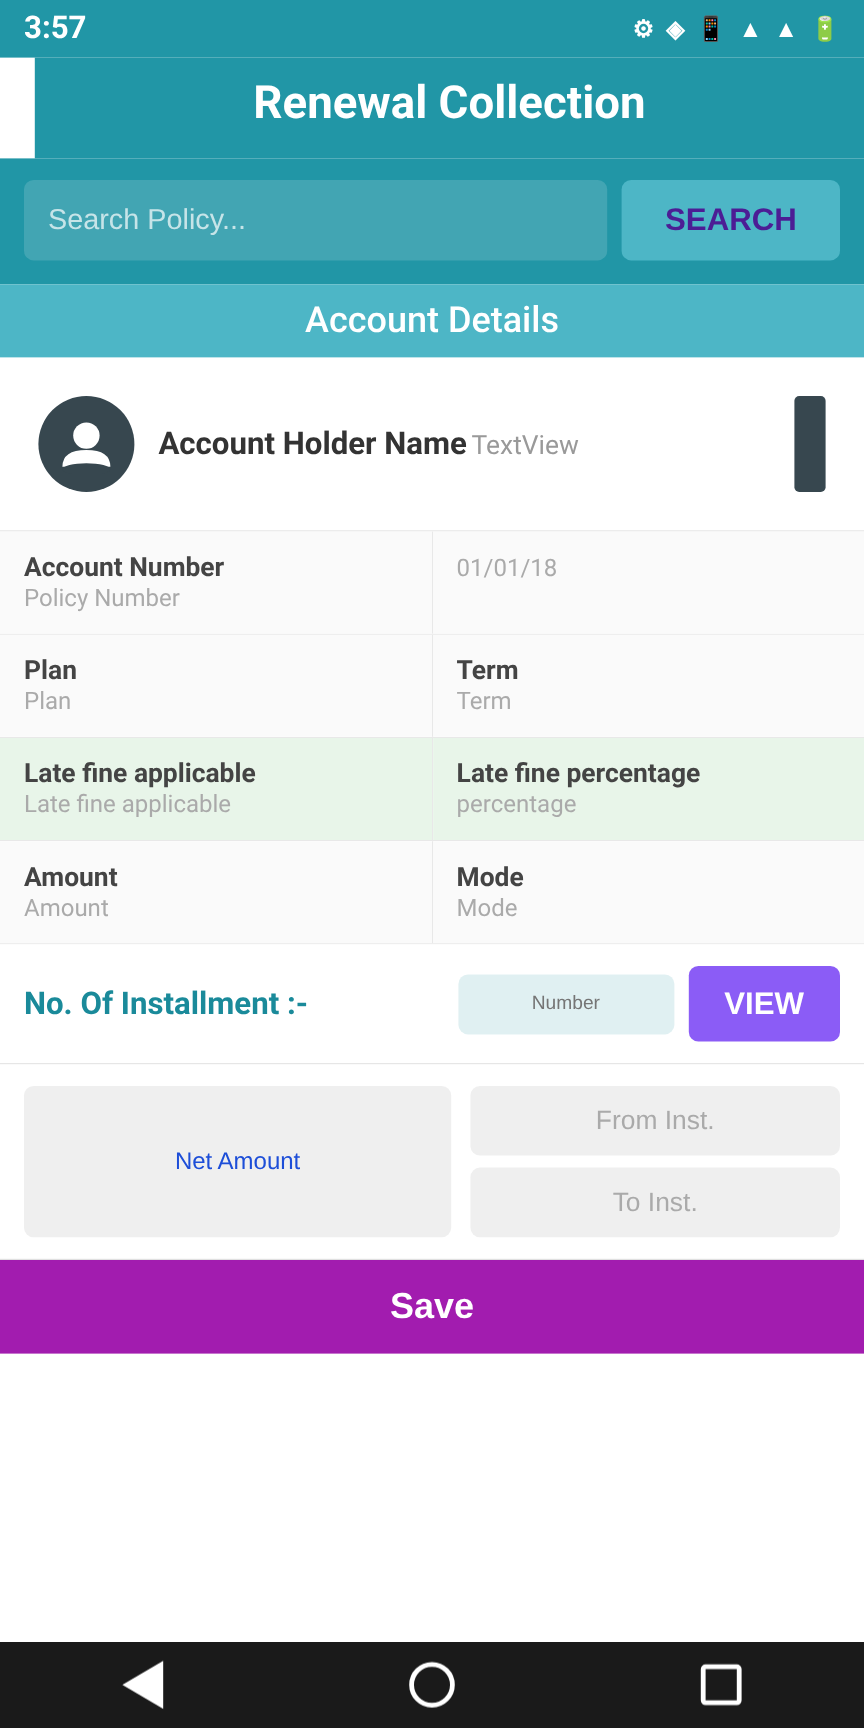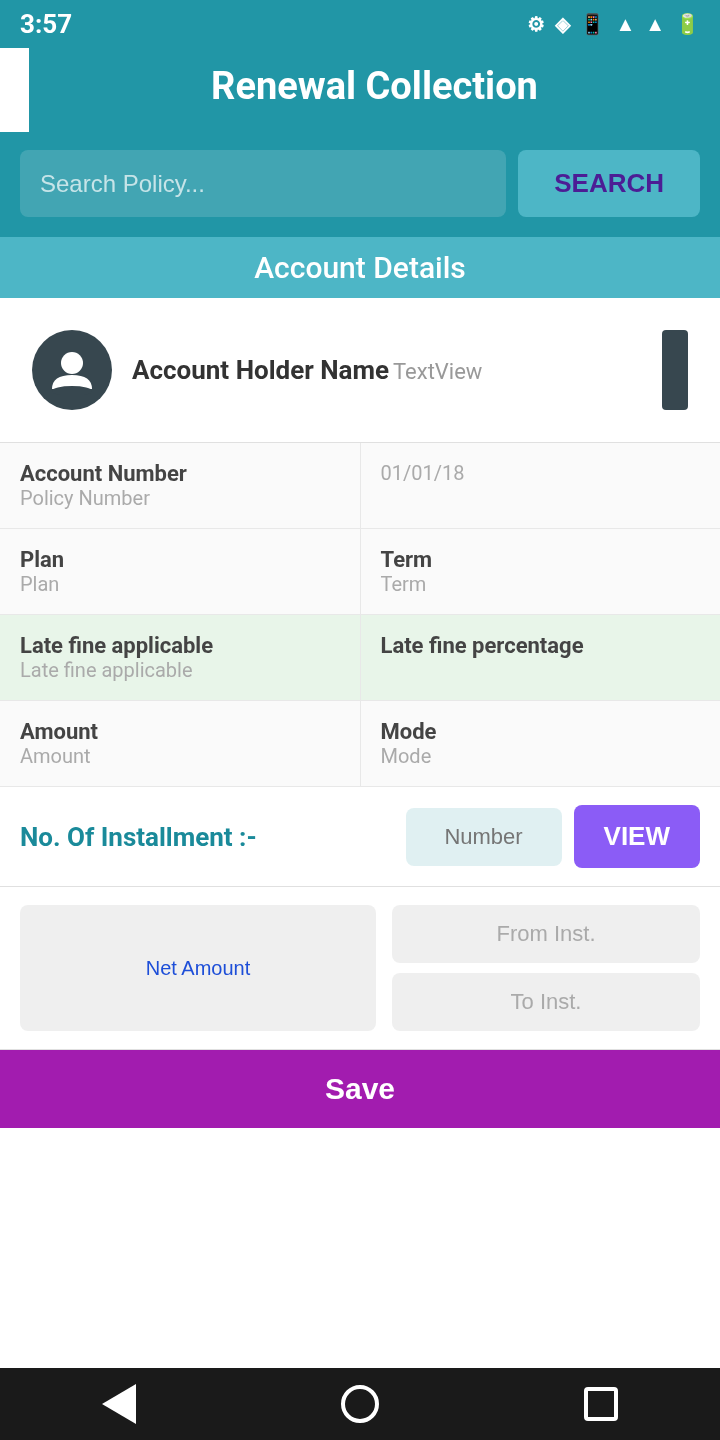--- a/index.html
+++ b/index.html
@@ -173,23 +173,23 @@
       font-size: 26px;
       font-weight: bold;
       color: #1a8a9a;
       flex: 1;
     }
     .installment-input {
       background: rgba(100,180,190,0.2);
       border: none;
       border-radius: 8px;
       padding: 16px 24px;
-      font-size: 22px;
+      font-size: 16px;
       color: #666;
-      width: 156px;
+      width: 180px;
       text-align: center;
     }
     .view-button {
       background: #8b5cf6;
       border: none;
       border-radius: 8px;
       padding: 16px 30px;
       color: white;
       font-size: 26px;
       font-weight: bold;
@@ -359,20 +359,21 @@
       </div>
     </div>
 
     <div class="info-row highlighted">
       <div class="info-cell">
         <span class="info-cell-label">Late fine applicable</span>
         <span class="info-cell-value">Late fine applicable</span>
       </div>
       <div class="info-cell">
         <span class="info-cell-label">Late fine percentage</span>
+        <span class="info-cell-value">percentage</span>
       </div>
     </div>
 
     <div class="info-row">
       <div class="info-cell">
         <span class="info-cell-label">Amount</span>
         <span class="info-cell-value">Amount</span>
       </div>
       <div class="info-cell">
         <span class="info-cell-label">Mode</span>

